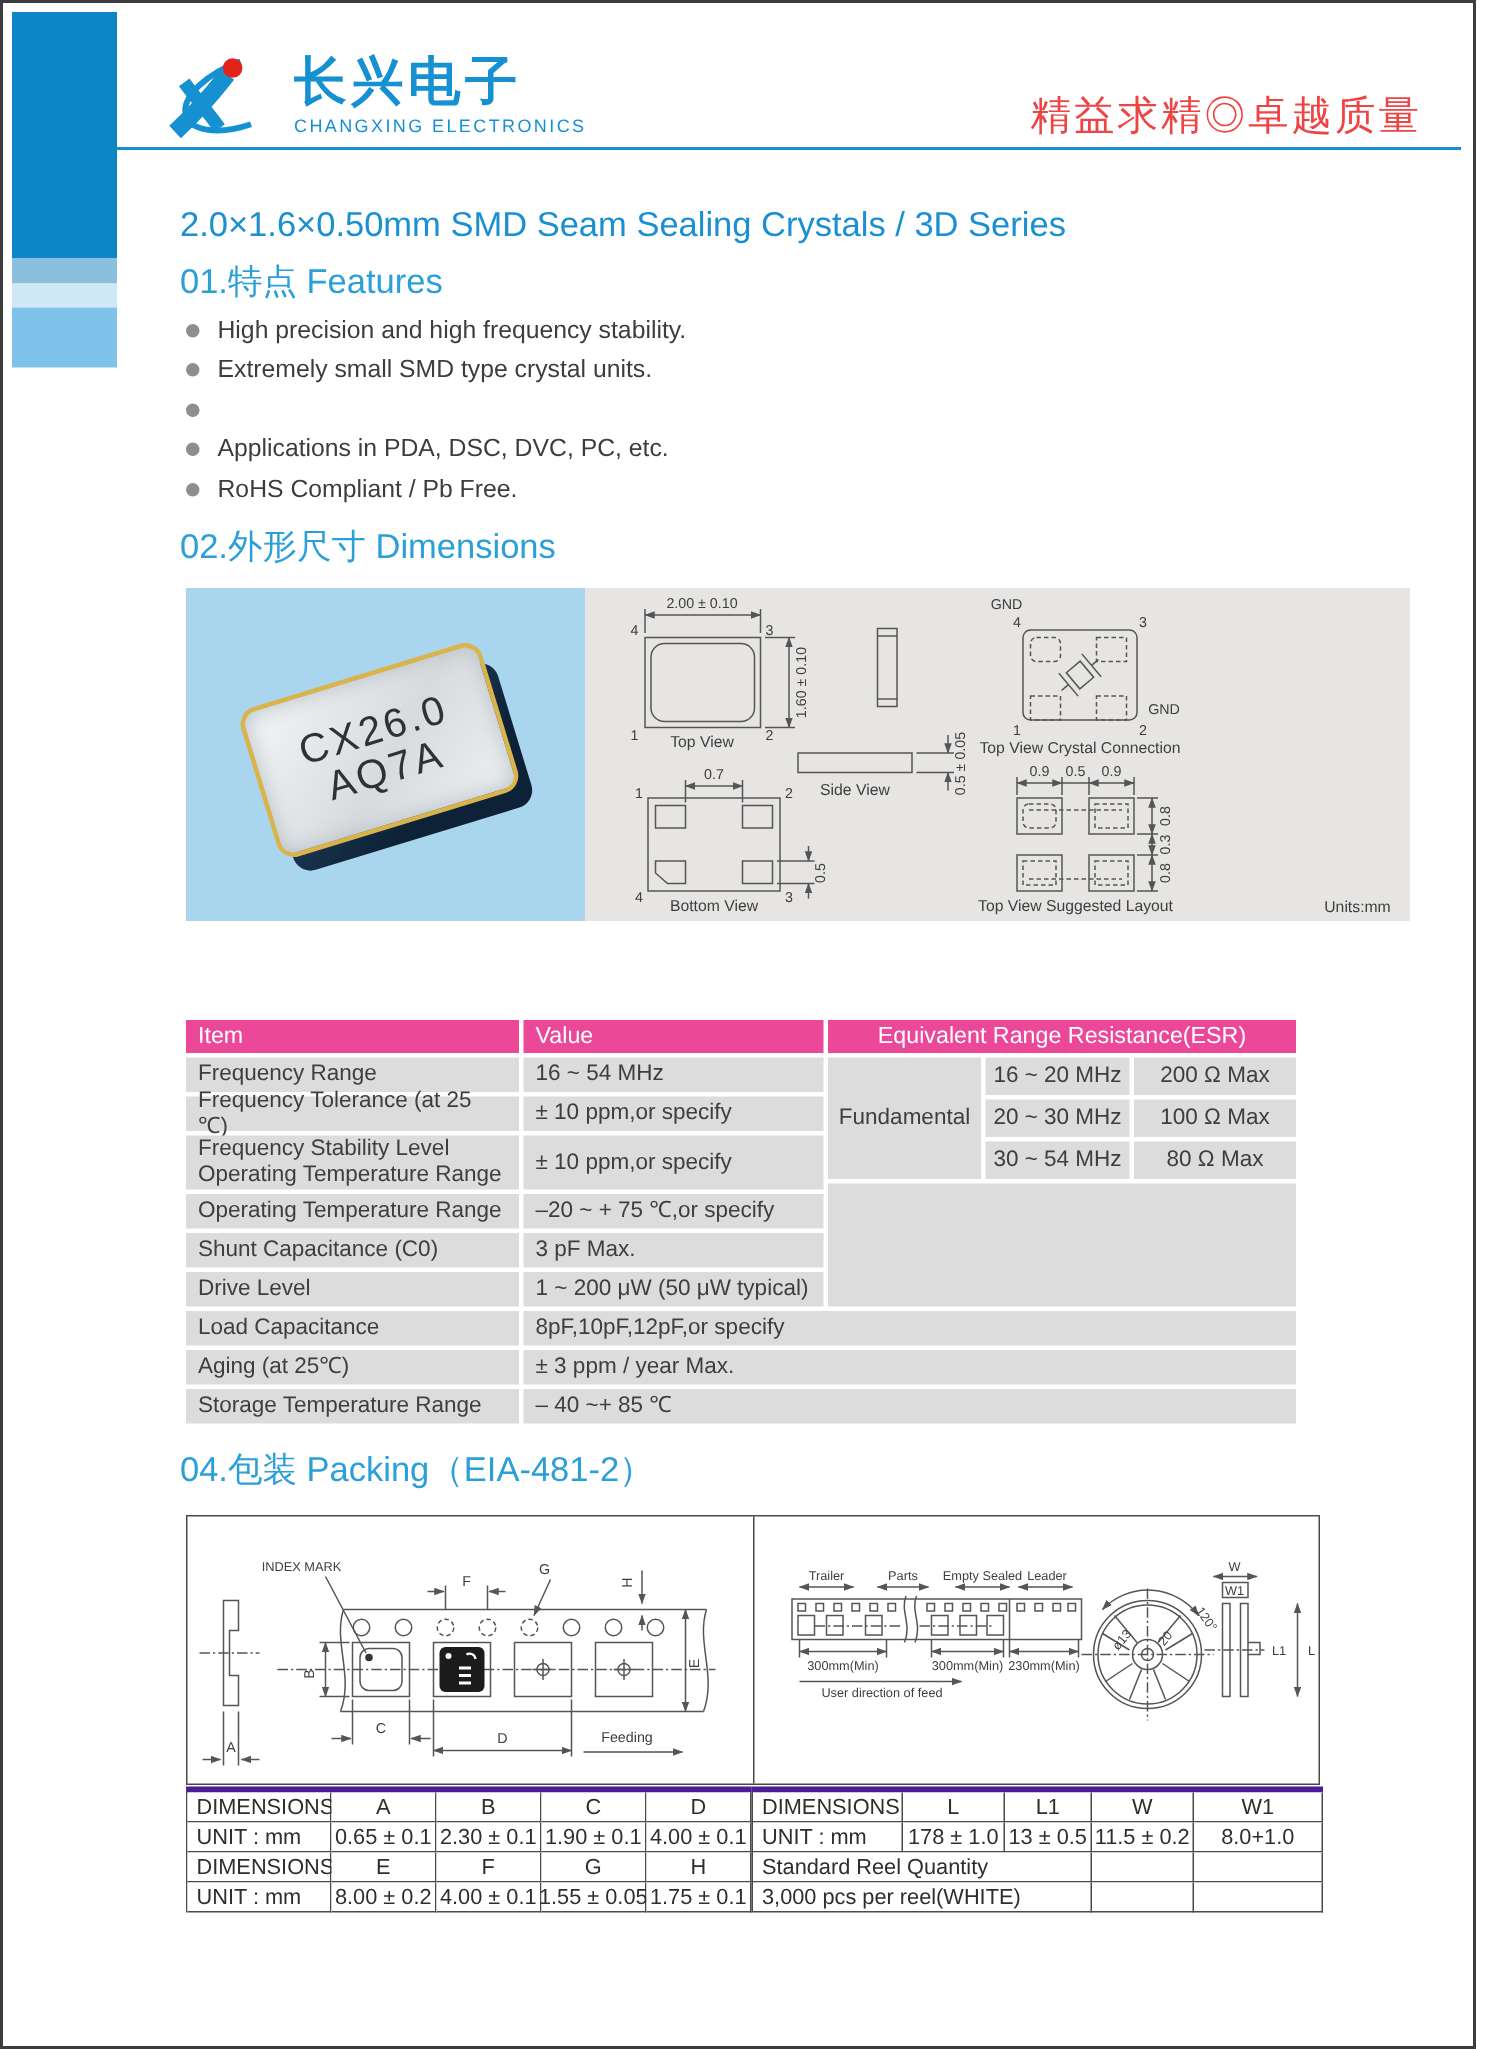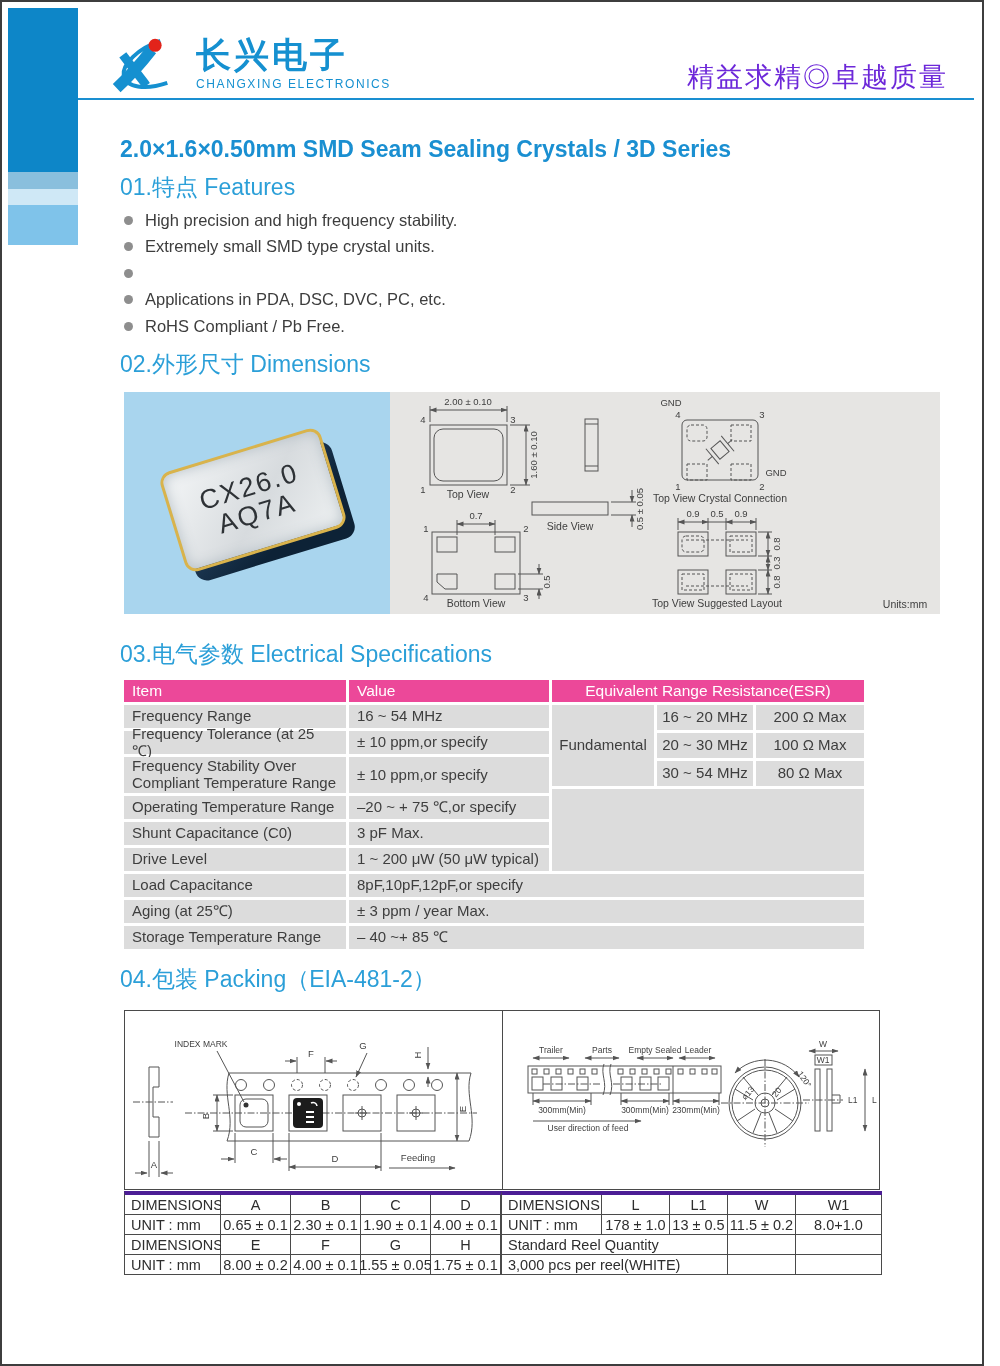--- a/index.html
+++ b/index.html
@@ -12,24 +12,24 @@
   .side-bar .s1{height:164px;background:#0d86c8;}
   .side-bar .s2{height:17px;background:#8abfdd;}
   .side-bar .s3{height:16px;background:#cfe8f6;}
   .side-bar .s4{height:40px;background:#7fc3ea;}
 
   
   .logo{position:absolute;left:92px;top:26px;display:flex;align-items:flex-start;}
   .logo-text{margin-left:6px;}
   .logo-cn{font-size:35px;font-weight:bold;color:#1590d0;letter-spacing:3px;line-height:1.1;margin-top:8px;}
   .logo-en{font-size:12px;color:#1590d0;letter-spacing:1.6px;margin-top:2px;}
-  .tagline{position:absolute;top:57px;right:34px;font-size:27px;color:#6d28d9;letter-spacing:2px;}
+  .tagline{position:absolute;top:57px;right:34px;font-size:27px;color:#ef4444;letter-spacing:2px;}
   .header-rule{position:absolute;left:76px;right:8px;top:96px;height:2px;background:#1a8fd1;}
 
-  .doc-title{position:absolute;left:118px;top:134px;font-size:23px;font-weight:bold;color:#1a8fd1;}
+  .doc-title{position:absolute;left:118px;top:134px;font-size:23px;font-weight:normal;color:#1a8fd1;}
   .sec-head{position:absolute;left:118px;font-size:23px;color:#2b9fd8;}
 
   
   .features{position:absolute;left:122px;top:205px;list-style:none;margin:0;padding:0;}
   .features li{display:flex;align-items:center;height:26.5px;font-size:16.5px;color:#3d3d3d;}
   .features .dot{width:9px;height:9px;border-radius:50%;background:#8e8e8e;margin-right:12px;flex:0 0 auto;}
 
   
   .dim-fig{position:absolute;left:122px;top:390px;width:816px;height:222px;display:flex;}
   .photo{width:266px;height:222px;background:#a9d5ee;position:relative;overflow:hidden;}
@@ -237,31 +237,30 @@
         <line class="ln" x1="378" y1="178" x2="378" y2="202" marker-start="url(#ar1)" marker-end="url(#ar1)"></line>
         <text x="390" y="152" transform="rotate(-90 390 152)" text-anchor="middle">0.8</text>
         <text x="390" y="171" transform="rotate(-90 390 171)" text-anchor="middle">0.3</text>
         <text x="390" y="190" transform="rotate(-90 390 190)" text-anchor="middle">0.8</text>
         <text class="lbl" x="327" y="215" text-anchor="middle">Top View Suggested Layout</text>
         <text class="lbl" x="515" y="216" text-anchor="middle">Units:mm</text>
       </svg>
     </div>
   </div>
 
-  <div class="sec-head" style="top:637px;">03.电气参数 Electrical Specifications</div>
   <div class="espec">
     <div class="cell head" style="grid-area:1/1">Item</div>
     <div class="cell head" style="grid-area:1/2">Value</div>
     <div class="cell head ctr" style="grid-area:1/3">Equivalent Range Resistance(ESR)</div>
 
     <div class="cell" style="grid-area:2/1">Frequency Range</div>
     <div class="cell" style="grid-area:2/2">16 ~ 54 MHz</div>
     <div class="cell" style="grid-area:3/1">Frequency Tolerance (at 25 ℃)</div>
     <div class="cell" style="grid-area:3/2">± 10 ppm,or specify</div>
-    <div class="cell" style="grid-area:4/1">Frequency Stability Over Compliant Temperature Range</div>
+    <div class="cell" style="grid-area:4/1">Frequency Stability Level Operating Temperature Range</div>
     <div class="cell" style="grid-area:4/2">± 10 ppm,or specify</div>
     <div class="cell" style="grid-area:5/1">Operating Temperature Range</div>
     <div class="cell" style="grid-area:5/2">–20 ~ + 75 ℃,or specify</div>
     <div class="cell" style="grid-area:6/1">Shunt Capacitance (C0)</div>
     <div class="cell" style="grid-area:6/2">3 pF Max.</div>
     <div class="cell" style="grid-area:7/1">Drive Level</div>
     <div class="cell" style="grid-area:7/2">1 ~ 200 μW (50 μW typical)</div>
     <div class="cell" style="grid-area:8/1">Load Capacitance</div>
     <div class="cell" style="grid-area:8/2/9/4">8pF,10pF,12pF,or specify</div>
     <div class="cell" style="grid-area:9/1">Aging (at 25℃)</div>

